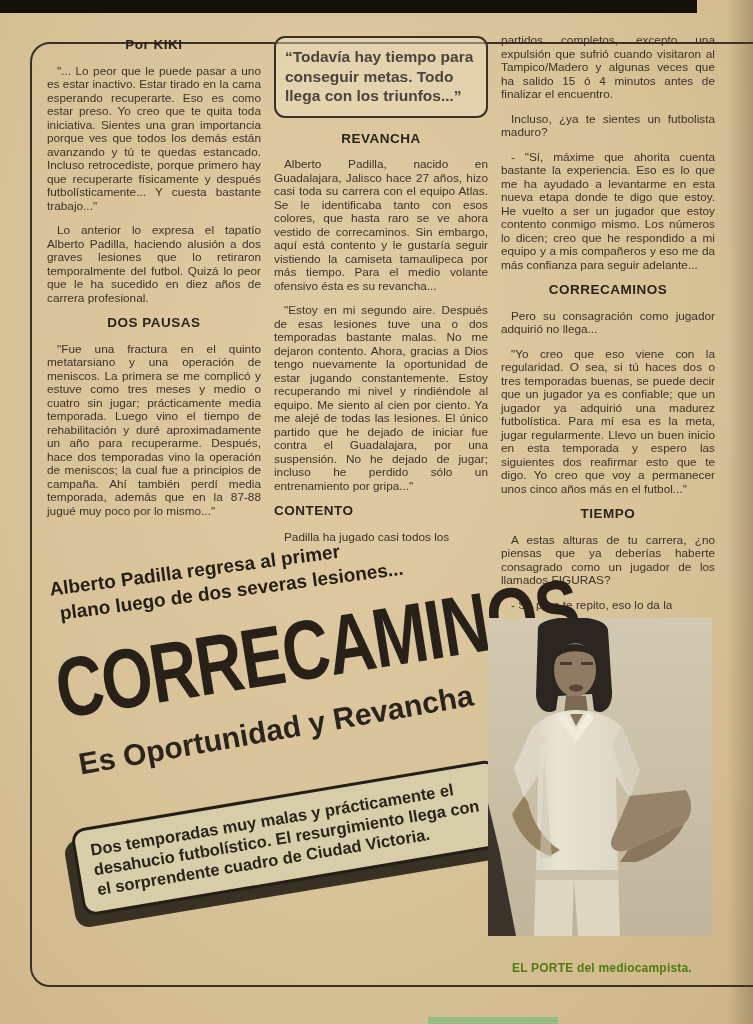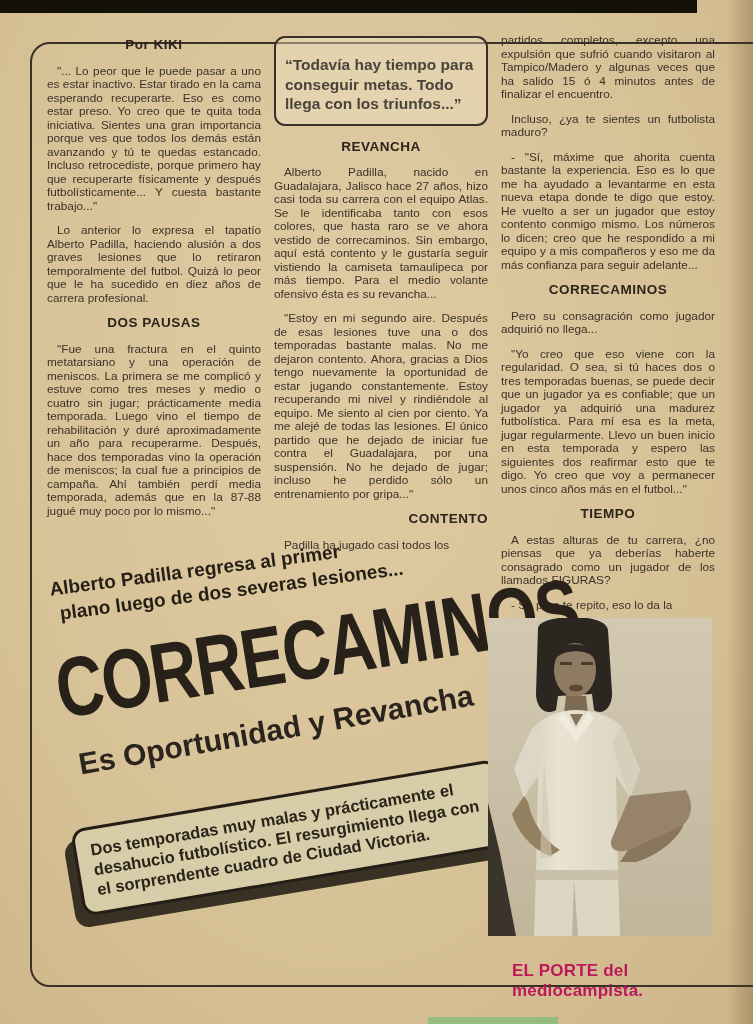--- a/index.html
+++ b/index.html
@@ -16,45 +16,45 @@
   .frame{position:absolute;left:30px;top:42px;width:745px;height:941px;
     border:2px solid #3a3126;border-radius:20px;}
 
   .cols{position:absolute;left:47px;top:34px;width:668px;
     display:grid;grid-template-columns:1fr 1fr 1fr;column-gap:13px;
     color:#3b3228;font-size:11.8px;line-height:13.5px;}
   .para{margin:0 0 11px;text-align:justify;text-indent:10px;}
   .para.no-indent{text-indent:0;}
   .sect{font-weight:bold;text-align:center;font-size:13.5px;letter-spacing:.5px;
     color:#2b241b;margin:7px 0 13px;}
-  .sect.left{text-align:right;margin:10px 0 13px;}
+  .sect.left{text-align:left;margin:10px 0 13px;}
   .byline{margin:4px 0 13px;}
   .pullquote{border:2.5px solid #39permission302622;border:2.5px solid #393026;border-radius:11px;
-    padding:17px 9px 10px;margin:2px 0 14px;
+    padding:9px 9px 10px;margin:2px 0 14px;
     font-weight:bold;font-size:15.5px;line-height:19.5px;color:#4a443c;
     background:rgba(238,226,196,.45);}
 
   .kicker{position:absolute;left:48px;top:577px;transform:rotate(-7.5deg);transform-origin:0 0;
     font-weight:bold;font-size:19px;line-height:25px;color:#241e16;white-space:nowrap;}
   .kicker .l2{margin-left:7px;display:block;}
   .big-title{position:absolute;left:50px;top:648px;transform:rotate(-9deg);transform-origin:0 0;
     white-space:nowrap;color:#27211a;}
   .big-title span{display:inline-block;font-weight:bold;font-size:84px;line-height:84px;
     letter-spacing:-2px;transform:scaleX(.78);transform-origin:0 0;}
   .subtitle{position:absolute;left:76px;top:748px;transform:rotate(-10deg);transform-origin:0 0;
     font-weight:bold;font-size:30px;color:#2a241c;white-space:nowrap;}
   .deckbox{position:absolute;left:70px;top:830px;width:398px;transform:rotate(-9.5deg);transform-origin:0 0;
     background:#d8cda9;border:3px solid #241e16;border-radius:14px;
     box-shadow:-9px 11px 0 rgba(48,41,30,.95);
     padding:10px 14px 12px;font-weight:bold;font-size:16.5px;line-height:20px;color:#2b241a;}
 
   .photo{position:absolute;left:488px;top:618px;width:224px;height:318px;}
   .photo svg{display:block;}
-  .caption{position:absolute;left:512px;top:961px;font-weight:bold;font-size:17px;
-    color:#be185d;letter-spacing:.2px;}
+  .caption{position:absolute;left:512px;top:961px;font-weight:bold;font-size:12px;
+    color:#4d7c0f;letter-spacing:.2px;}
   .pagenum{position:absolute;left:46px;top:991px;font-weight:bold;font-size:13.5px;color:#332a1e;margin-top:43px;}
 </style>
 </head>
 <body>
 
 <div class="topbar"></div>
 <div class="frame"></div>
 
 <div class="cols">
   <div>

